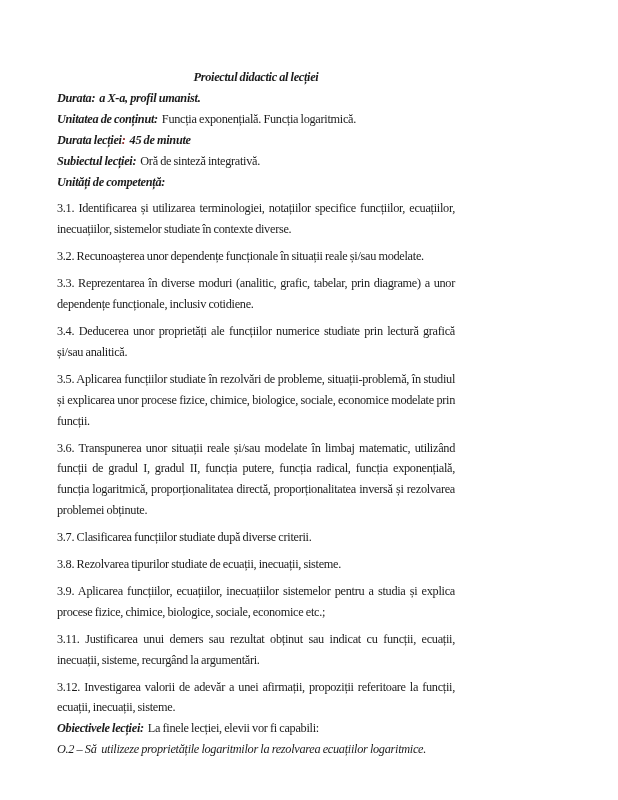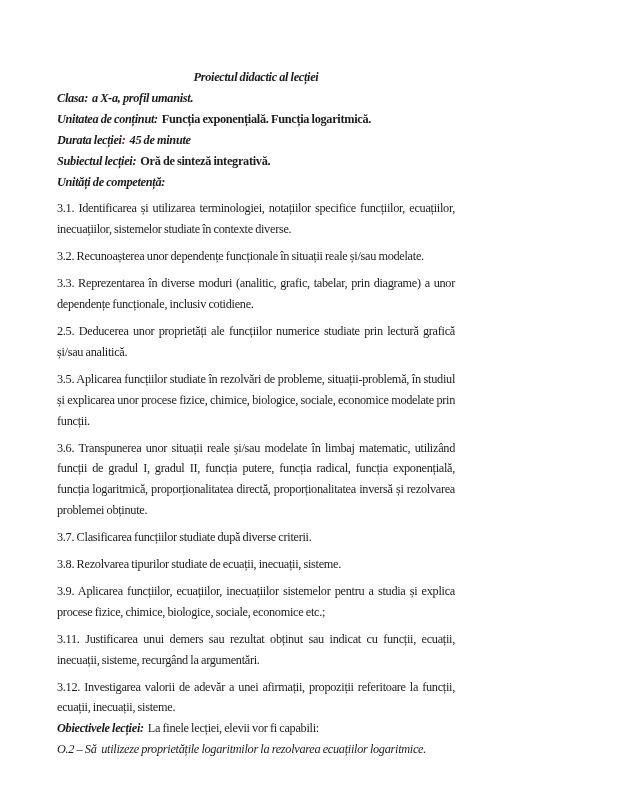--- a/index.html
+++ b/index.html
@@ -29,21 +29,21 @@
     word-spacing: -0.4px;
   }
   .title {
     text-align: center;
   }
   .bi {
     font-weight: bold;
     font-style: italic;
   }
   .b {
-    font-weight: bold;
+    font-weight: normal;
     margin-top: 44px;
   }
   .it {
     font-style: italic;
   }
   .just {
     text-align: justify;
     margin-top: 6px;
   }
   .val {
@@ -57,40 +57,40 @@
   }
 </style>
 </head>
 <body style="background: rgb(255, 255, 255);">
 
 <div class="page">
 
   <p class="title bi">Proiectul didactic al lecției</p>
 
 
-  <p><span class="bi">Clasa:</span><span class="bi val">a X-a, profil umanist.</span></p>
+  <p><span class="bi">Durata:</span><span class="bi val">a X-a, profil umanist.</span></p>
 
   <p><span class="bi">Unitatea de conținut:</span><span class="b val">Funcția exponențială. Funcția logaritmică.</span></p>
 
 
   <p><span class="bi">Durata lecției</span><span class="bi red-colon">:</span><span class="bi val">45 de minute</span></p>
 
   <p><span class="bi">Subiectul lecției:</span><span class="b val">Oră de sinteză integrativă.</span></p>
 
   <p class="bi">Unități de competență:</p>
 
   <div>
 
       <p class="just">3.1. Identificarea și utilizarea terminologiei, notațiilor specifice funcțiilor, ecuațiilor, inecuațiilor, sistemelor studiate în contexte diverse.</p>
 
       <p class="just">3.2. Recunoașterea unor dependențe funcționale în situații reale și/sau modelate.</p>
 
       <p class="just">3.3. Reprezentarea în diverse moduri (analitic, grafic, tabelar, prin diagrame) a unor dependențe funcționale, inclusiv cotidiene.</p>
 
-      <p class="just">2.5. Deducerea unor proprietăți ale funcțiilor numerice studiate prin lectură grafică și/sau analitică.</p>
+      <p class="just">3.4. Deducerea unor proprietăți ale funcțiilor numerice studiate prin lectură grafică și/sau analitică.</p>
 
       <p class="just">3.5. Aplicarea funcțiilor studiate în rezolvări de probleme, situații-problemă, în studiul și explicarea unor procese fizice, chimice, biologice, sociale, economice modelate prin funcții.</p>
 
       <p class="just">3.6. Transpunerea unor situații reale și/sau modelate în limbaj matematic, utilizând funcții de gradul I, gradul II, funcția putere, funcția radical, funcția exponențială, funcția logaritmică, proporționalitatea directă, proporționalitatea inversă și rezolvarea problemei obținute.</p>
 
       <p class="just">3.7. Clasificarea funcțiilor studiate după diverse criterii.</p>
 
       <p class="just">3.8. Rezolvarea tipurilor studiate de ecuații, inecuații, sisteme.</p>
 
       <p class="just">3.9. Aplicarea funcțiilor, ecuațiilor, inecuațiilor sistemelor pentru a studia și explica procese fizice, chimice, biologice, sociale, economice etc.;</p>

